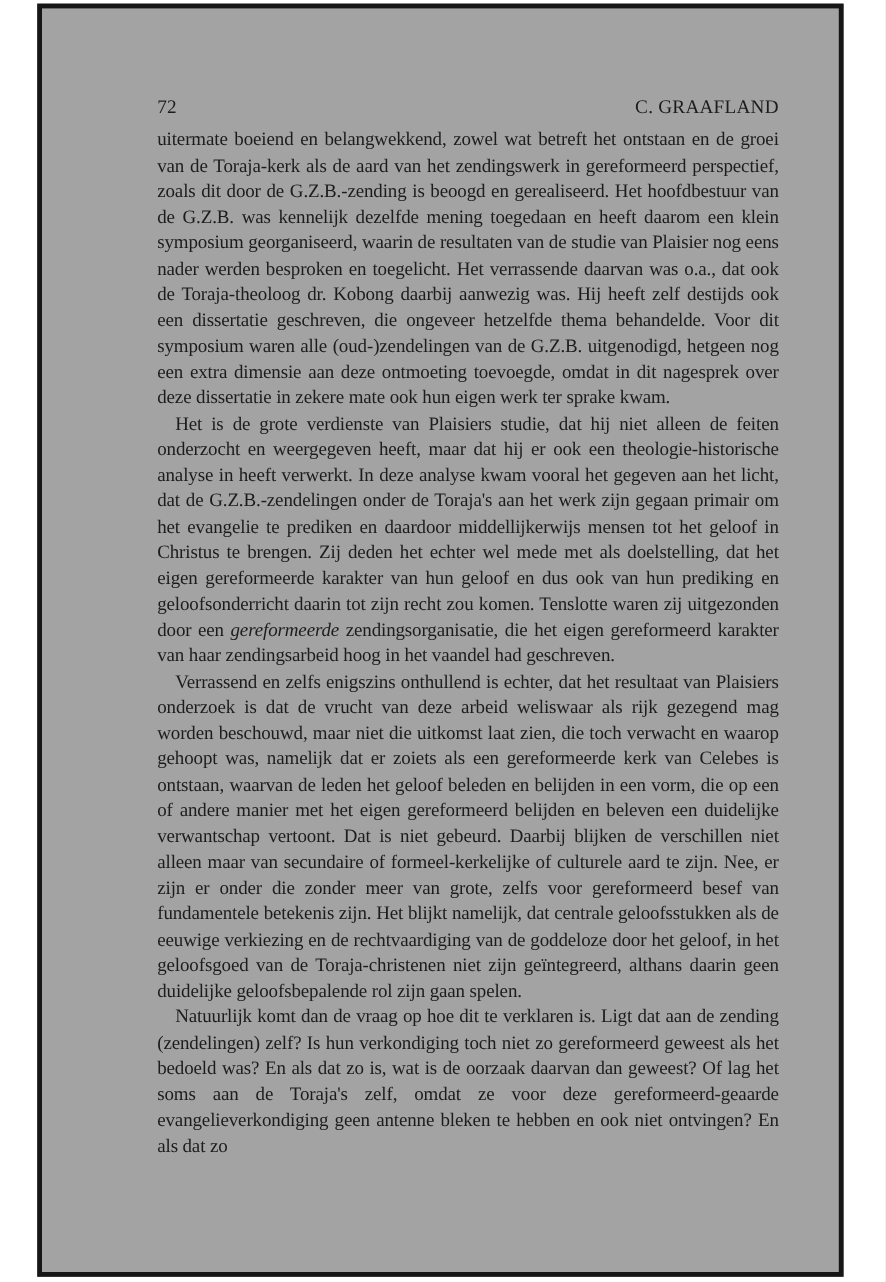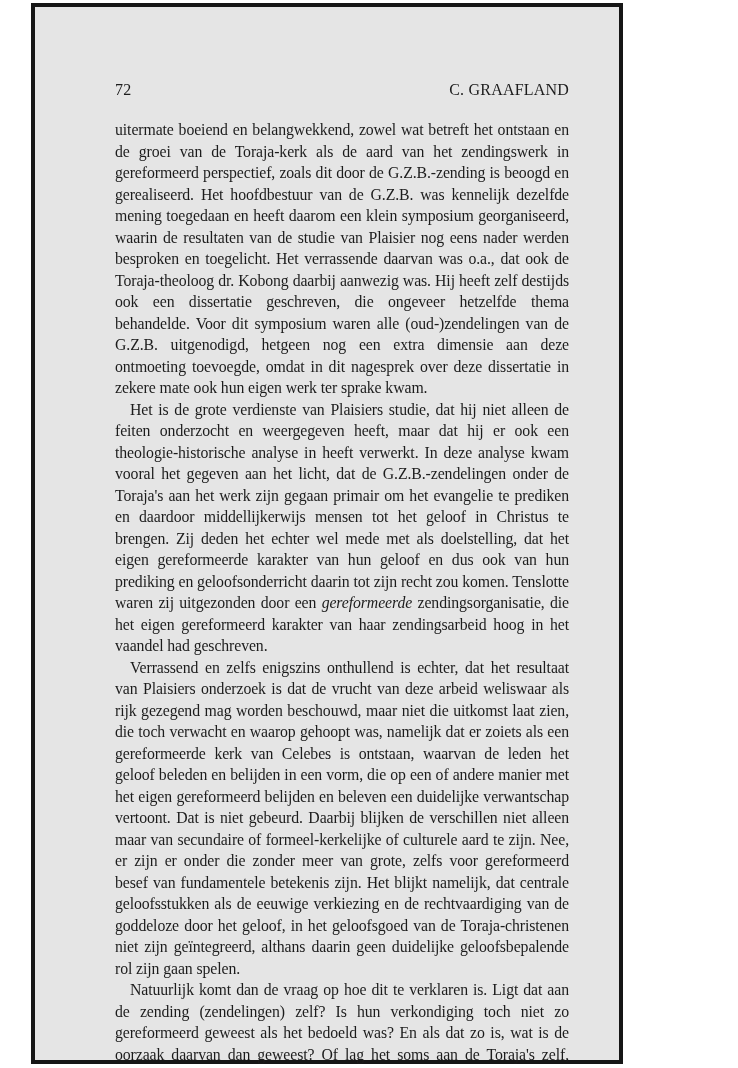--- a/index.html
+++ b/index.html
@@ -8,43 +8,44 @@
     width: 738px;
     height: 1068px;
     background: #ffffff;
     overflow: hidden;
     font-family: "Liberation Serif", "DejaVu Serif", serif;
   }
   .paper {
     position: absolute;
     left: 31px;
     top: 3px;
-    width: 592px;
+    width: 672px;
     height: 1061px;
     box-sizing: border-box;
-    background: #e5e5e5;
+    background: #a3a3a3;
     border: 4px solid #161616;
     color: #1c1c1c;
+    padding-left: 16px;
   }
   .page-inner {
     box-sizing: border-box;
     width: 100%;
     height: 100%;
     padding: 0 50px 0 80px;
   }
   .header-row {
     margin-top: 74px;
     display: flex;
     justify-content: space-between;
     align-items: baseline;
     font-size: 16px;
     letter-spacing: 0.2px;
   }
   .body-text {
-    margin-top: 20px;
+    margin-top: 7px;
     font-size: 15.8px;
     line-height: 21.5px;
     text-align: justify;
     letter-spacing: -0.1px;
   }
   .body-text p {
     margin: 0;
     padding: 0;
   }
   .body-text p.indent {

